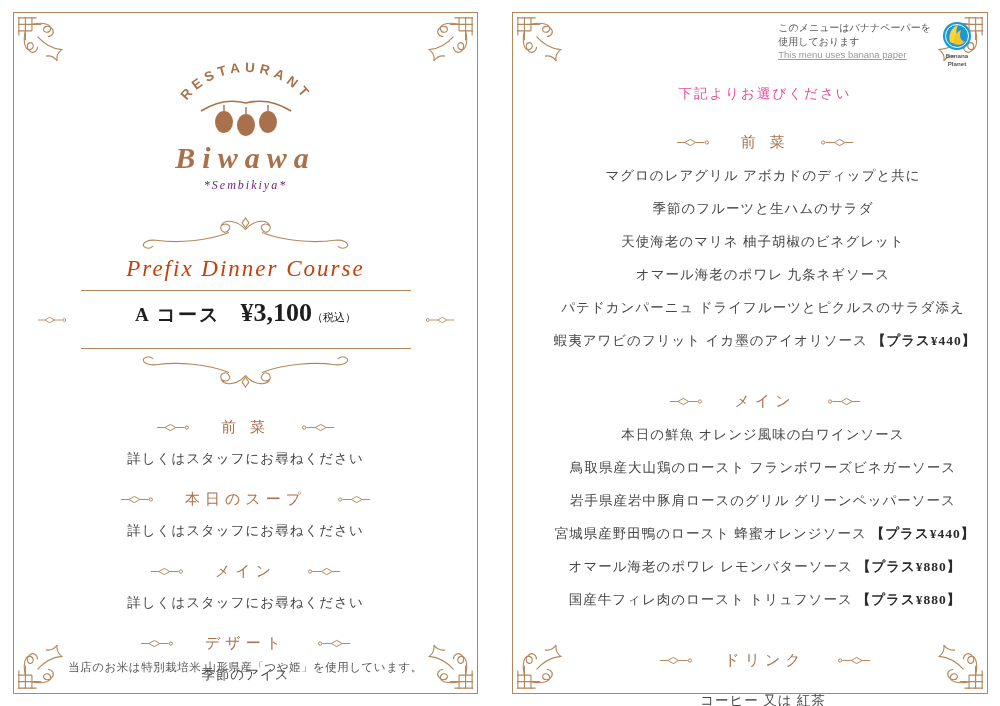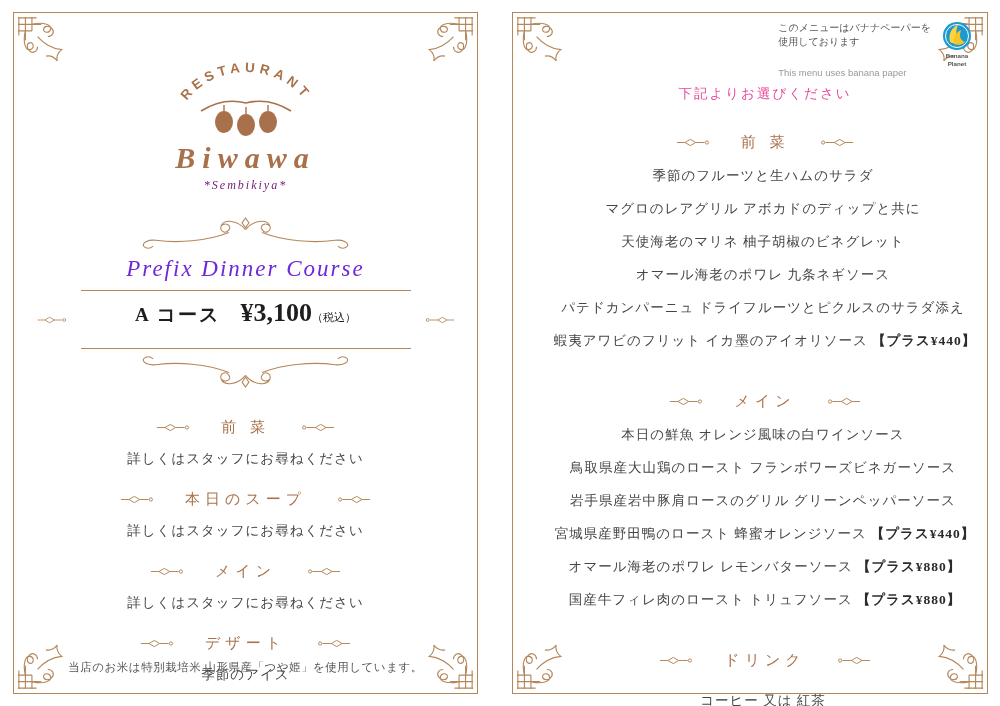--- a/index.html
+++ b/index.html
@@ -23,21 +23,21 @@
   .logo-wrap{margin-top:36px;}
   .logo-name{
     font-style:italic;font-size:30px;color:#a9714b;letter-spacing:7px;
     margin-top:-4px;font-weight:bold;
   }
   .logo-sub{font-style:italic;font-size:12px;color:#701a75;letter-spacing:2px;margin-top:3px;}
   
   .flourish{color:#b4875b;margin-top:24px;}
   .flourish.flip{transform:scaleY(-1);margin-top:4px;}
   .course-title{
-    font-style:italic;font-size:23px;color:#6d28d9;letter-spacing:2px;margin-top:0px;
+    font-style:italic;font-size:23px;color:#c2410c;letter-spacing:2px;margin-top:0px;
   }
   .course-row{
     display:flex;align-items:center;justify-content:center;gap:14px;margin-top:8px;
   }
   .orn{color:#b4875b;flex:0 0 auto;}
   .orn.mirror{transform:scaleX(-1);}
   .course-mid{
     width:330px;border-top:1.4px solid #b4875b;border-bottom:1.4px solid #b4875b;
     padding:7px 0 20px;display:flex;align-items:baseline;justify-content:center;gap:20px;
   }
@@ -58,21 +58,21 @@
   .footer-note{
     position:absolute;bottom:18px;left:0;width:100%;text-align:center;
     font-size:11.5px;color:#555;letter-spacing:0.5px;
   }
   
   .banana-note{
     position:absolute;top:8px;right:12px;display:flex;gap:8px;align-items:flex-start;
   }
   .banana-text{text-align:left;font-family:"Liberation Sans","DejaVu Sans",sans-serif;}
   .banana-jp{font-size:10px;color:#555;line-height:14px;}
-  .banana-en{font-size:9.5px;color:#999;margin-top:18px;}
+  .banana-en{font-size:9.5px;color:#999;margin-top:0;text-decoration:underline;}
   .banana-logo{text-align:center;}
   .intro{margin-top:72px;font-size:13.5px;color:#ec4899;letter-spacing:2px;}
   #right-page .sec-head{margin-top:30px;}
   #right-page .sec-head.gap-lg{margin-top:42px;}
   .hidden-defs{position:absolute;width:0;height:0;overflow:hidden;}
 </style>
 </head>
 <body>
 
 <svg class="hidden-defs" aria-hidden="true">
@@ -282,22 +282,22 @@
       <div class="sec-head">
         <svg class="orn" width="34" height="11" viewBox="0 0 38 12">
             <use href="#sym-hdorn"></use>
           </svg>
         <span>前 菜</span>
         <svg class="orn mirror" width="34" height="11" viewBox="0 0 38 12">
             <use href="#sym-hdorn"></use>
           </svg>
       </div>
       <div class="sec-items">
+        <div class="menu-item"><span>マグロのレアグリル アボカドのディップと共に</span><span class="price"></span></div>
         <div class="menu-item"><span>季節のフルーツと生ハムのサラダ</span><span class="price"></span></div>
-        <div class="menu-item"><span>マグロのレアグリル アボカドのディップと共に</span><span class="price"></span></div>
         <div class="menu-item"><span>天使海老のマリネ 柚子胡椒のビネグレット</span><span class="price"></span></div>
         <div class="menu-item"><span>オマール海老のポワレ 九条ネギソース</span><span class="price"></span></div>
         <div class="menu-item"><span>パテドカンパーニュ ドライフルーツとピクルスのサラダ添え</span><span class="price"></span></div>
         <div class="menu-item"><span>蝦夷アワビのフリット イカ墨のアイオリソース</span><span class="price">【プラス¥440】</span></div>
       </div>
     </div>
 
     <div class="section">
       <div class="sec-head gap-lg">
         <svg class="orn" width="34" height="11" viewBox="0 0 38 12">

